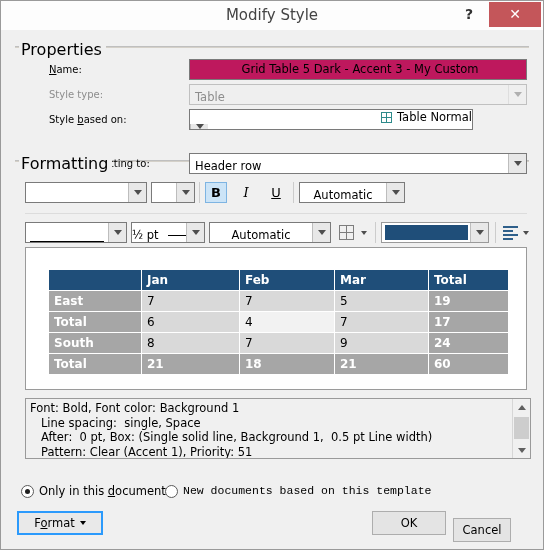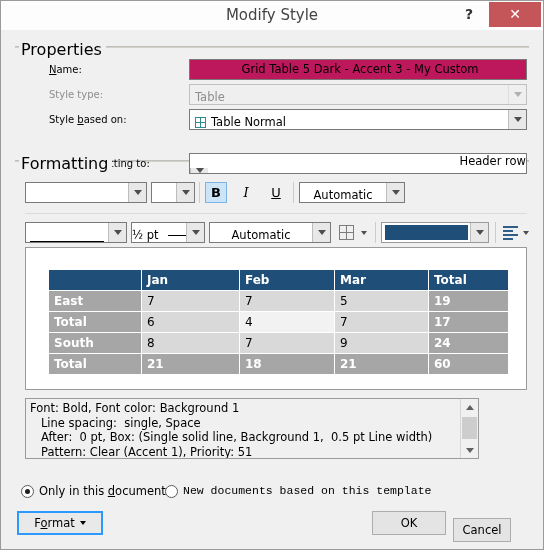--- a/index.html
+++ b/index.html
@@ -431,39 +431,39 @@
     <div class="combo disabled" style="left:180px; top:54px; width:338px; height:21px;">
       <div class="combo-text">Table</div>
       <div class="arrow">
           <span class="chev"></span>
         </div>
     </div>
 
     <div class="fieldlabel" style="left:16px; top:84px;">
       Style <span class="ul">b</span>ased on:
     </div>
-    <div class="combo" style="left:180px; top:79px; width:338px; height:21px;">
+    <div class="combo" style="left:180px; top:79px; width:284px; height:21px;flex-direction:column;">
       <div class="combo-text">
         <span class="mini-grid"></span>
         <span>Table Normal</span>
       </div>
       <div class="arrow">
           <span class="chev"></span>
         </div>
     </div>
 
     <div class="group" style="left:6px; top:124px; width:514px; height:250px;">
       <div class="group-line"></div>
       <div class="group-label">Formatting</div>
     </div>
 
     <div class="fieldlabel" style="left:16px; top:128px;">
       A<span class="ul">p</span>ply formatting to:
     </div>
-    <div class="combo" style="left:180px; top:123px; width:338px; height:21px;flex-direction:column;">
+    <div class="combo" style="left:180px; top:123px; width:338px; height:21px;">
       <div class="combo-text">Header row</div>
       <div class="arrow">
           <span class="chev"></span>
         </div>
     </div>
 
     <div class="combo" style="left:16px; top:152px; width:122px; height:21px;">
       <div class="combo-text"></div>
       <div class="arrow">
           <span class="chev"></span>
@@ -591,21 +591,21 @@
             <td>Total</td>
             <td>21</td>
             <td>18</td>
             <td>21</td>
             <td>60</td>
           </tr>
         </tbody>
       </table>
     </div>
 
-    <div class="descbox" style="left:16px; top:368px; width:454px; height:61px;padding-left:32px;">
+    <div class="descbox" style="left:16px; top:368px; width:506px; height:61px;padding-left:32px;">
       <div class="desc-text">Font: Bold, Font color: Background 1</div>
       <div class="desc-text" style="top:16.5px;">   Line spacing:  single, Space</div>
       <div class="desc-text" style="top:31px;">   After:  0 pt, Box: (Single solid line, Background 1,  0.5 pt Line width)</div>
       <div class="desc-text" style="top:45.5px;">   Pattern: Clear (Accent 1), Priority: 51</div>
 
       <div class="vscroll">
         <div class="sb-btn up">
             <span class="sb-chev-up"></span>
           </div>
         <div class="thumb"></div>

